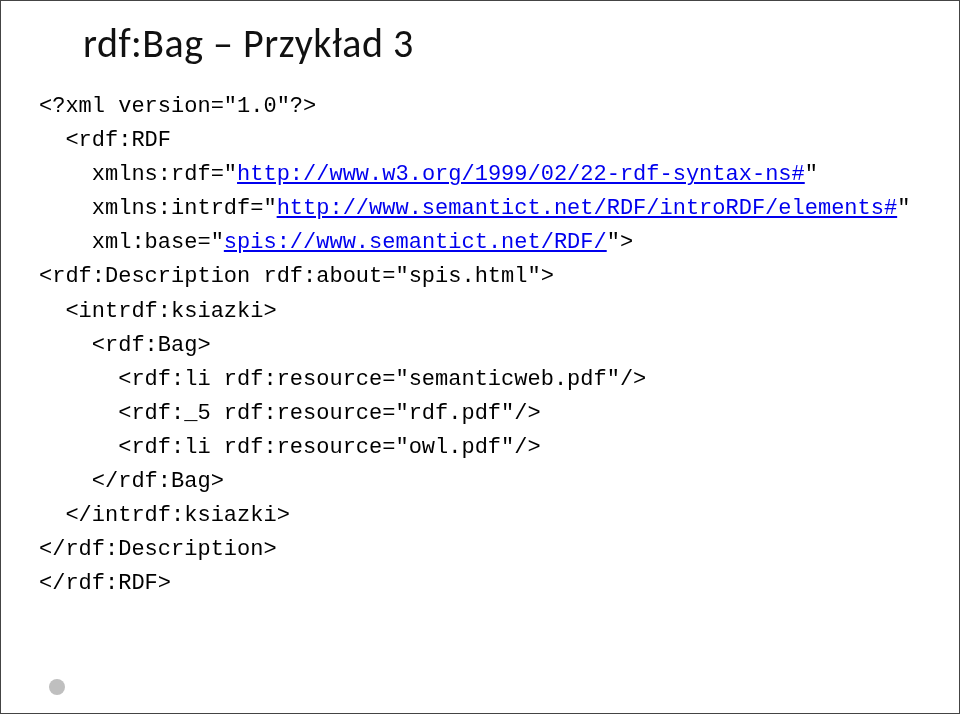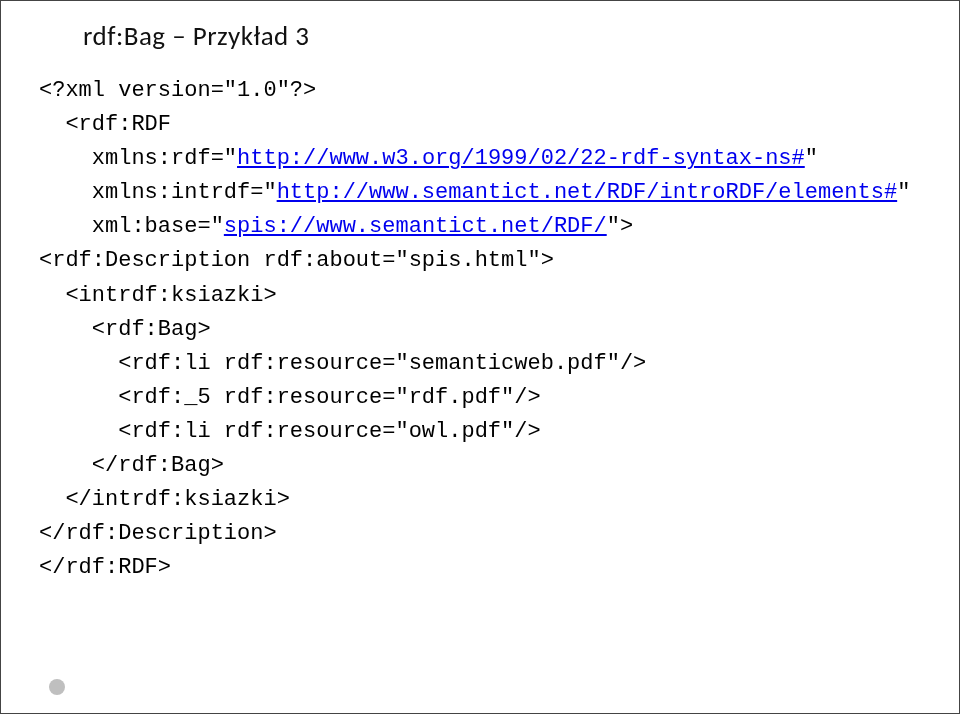--- a/index.html
+++ b/index.html
@@ -12,21 +12,21 @@
   }
   .page {
     width: 960px;
     height: 714px;
     box-sizing: border-box;
     padding: 18px 38px 0 38px;
     border: 1px solid #444;
     position: relative;
   }
   .title {
-    font-size: 27px;
+    font-size: 40px;
     font-weight: 400;
     color: #111;
     margin: 0 0 22px 44px;
     letter-spacing: 0.5px;
   }
   .code {
     font-family: "Courier New", Courier, monospace;
     font-size: 22px;
     line-height: 1.55;
     white-space: pre;

